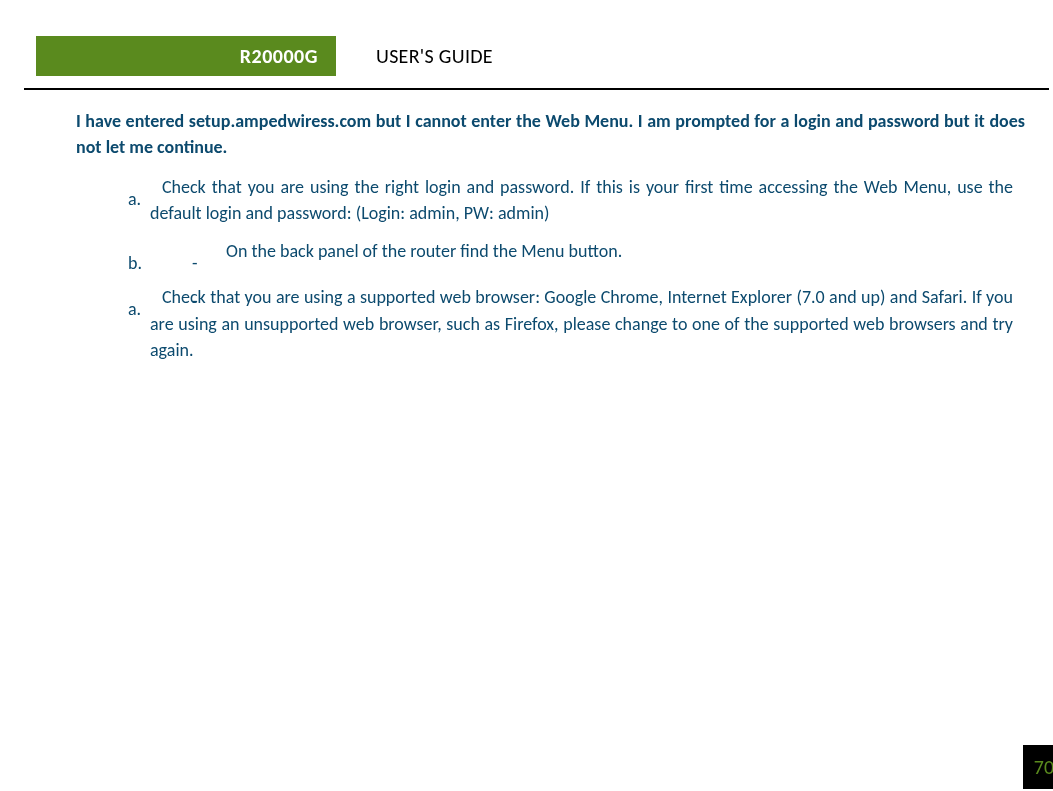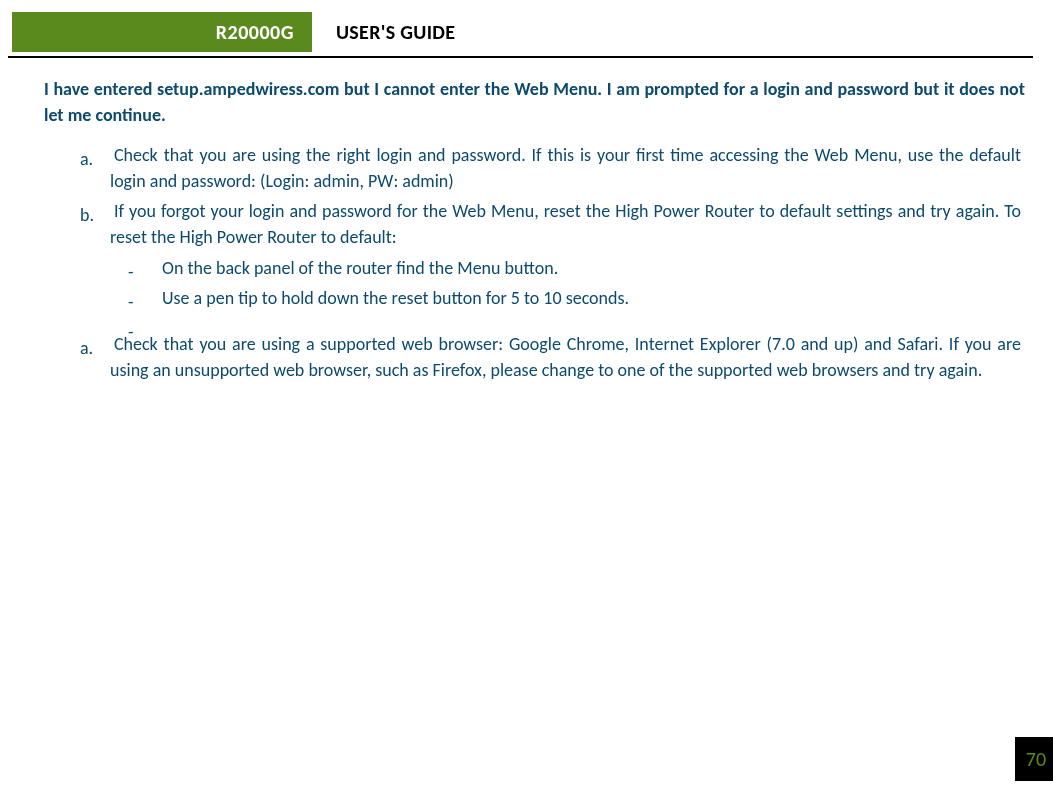--- a/index.html
+++ b/index.html
@@ -1,16 +1,16 @@
 <!DOCTYPE html>
 <html><head>
   <meta charset="utf-8">
   <style>
     * {
-      margin: 4px;
+      margin: 12px;
       padding: 0;
       box-sizing: border-box;
     }
     body {
       font-family: Calibri, Arial, sans-serif;
       background: #ffffff;
       width: 1053px;
       height: 791px;
       position: relative;
       padding: 0;
@@ -25,21 +25,21 @@
       background: #5a8a1e;
       color: #ffffff;
       font-weight: bold;
       font-size: 20px;
       padding: 8px 18px 8px 0;
       width: 300px;
       text-align: right;
       letter-spacing: 0.5px;
     }
     .header-title {
-      font-weight: bold;
+      font-weight: normal;
       font-size: 20px;
       color: #000;
       padding-left: 16px;
       letter-spacing: 0.3px;
     }
     .content {
       padding: 0 28px 0 28px;
       color: #0c4a6e;
     }
     .question {
@@ -105,29 +105,27 @@
 <div class="content">
 
   <div class="question">I have entered setup.ampedwiress.com but I cannot enter the Web Menu.  I am prompted for a login and password but it does not let me continue.</div>
   <ul class="list">
     <li class="list-item">
       <span class="marker">a.</span>
       <span>Check that you are using the right login and password.  If this is your first time accessing the Web Menu, use the default login and password: (Login: admin, PW: admin)</span>
     </li>
     <li class="list-item">
       <span class="marker">b.</span>
-      <span>If you forgot your login and password for the Web Menu, reset the High Power Router to default settings and try again.  To reset the High Power Router to default:</span>
       <ul class="sublist">
         <li class="sublist-item">
           <span class="marker">-</span>
           <span>On the back panel of the router find the Menu button.</span>
         </li>
         <li class="sublist-item">
           <span class="marker">-</span>
-          <span>Use a pen tip to hold down the reset button for 5 to 10 seconds.</span>
         </li>
         <li class="sublist-item">
           <span class="marker">-</span>
         </li>
       </ul>
     </li>
   </ul>
 
   <ul class="list">
     <li class="list-item">

